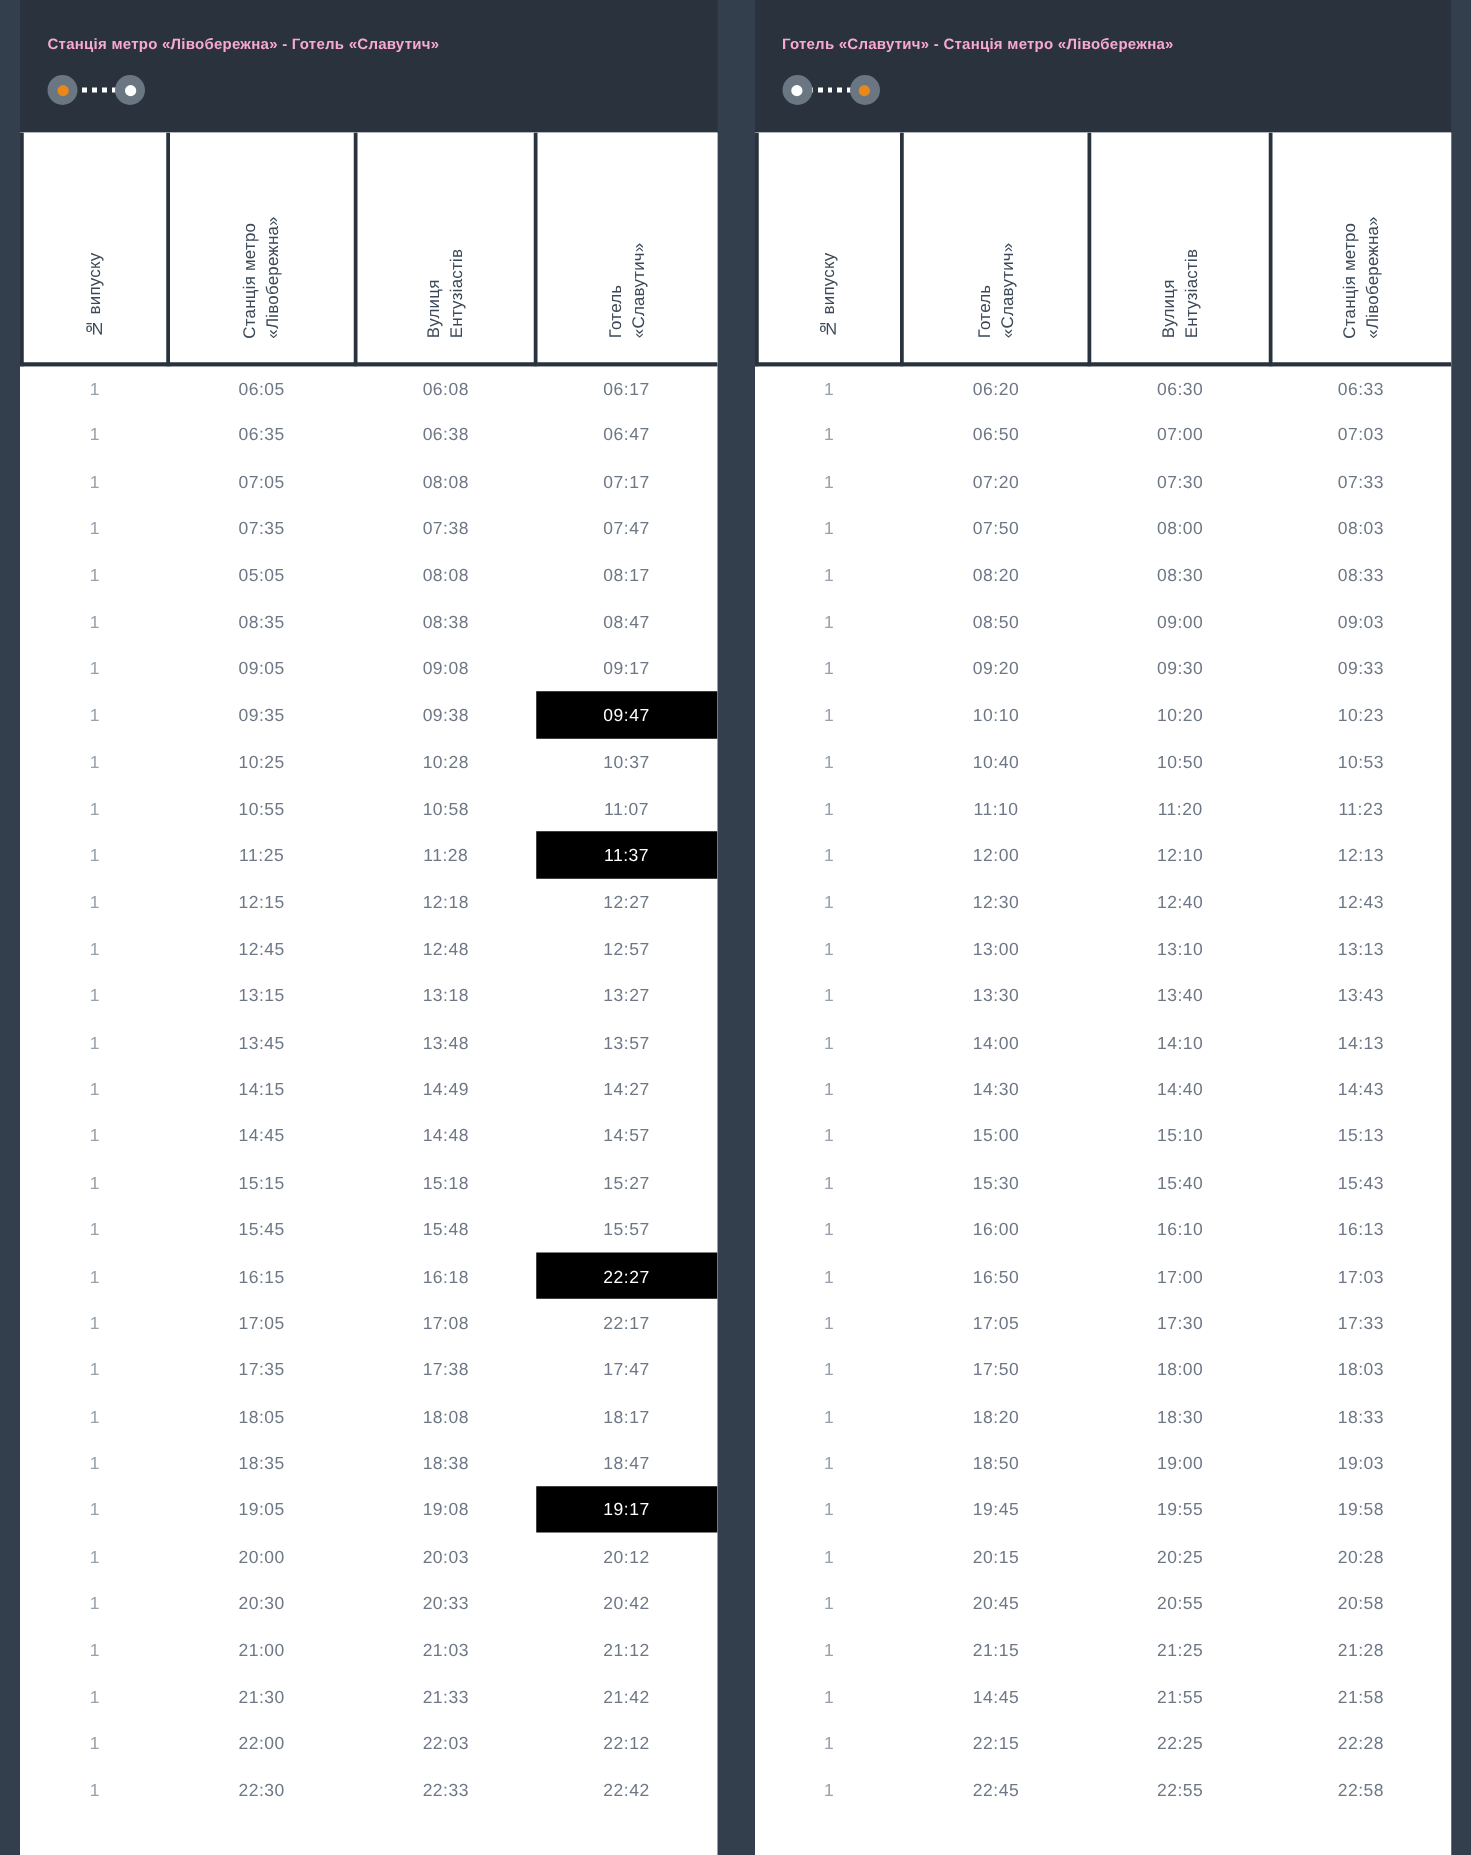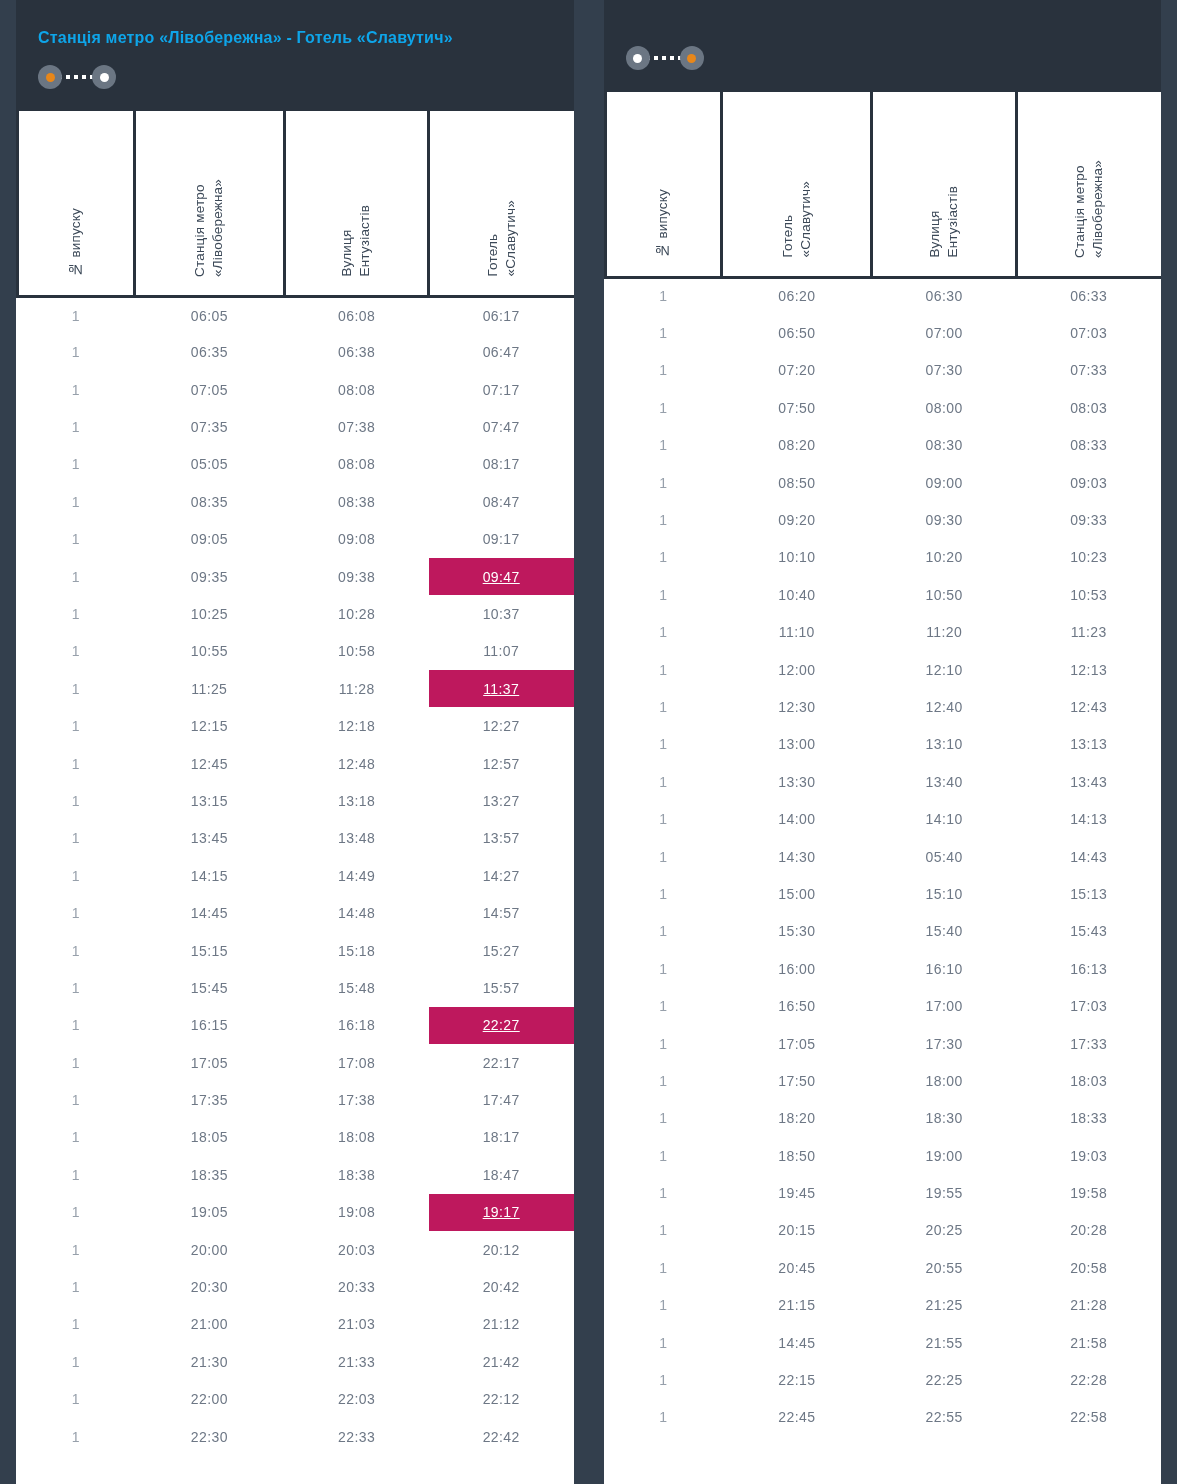--- a/index.html
+++ b/index.html
@@ -25,22 +25,22 @@
     flex: 1 1 0;
     display: flex;
     flex-direction: column;
     min-width: 0;
   }
   .panel-header {
     background: #29323d;
     padding: 28px 22px 22px 22px;
   }
   .panel-title {
-    color: #0ea5e9;
-    font-size: 16px;
+    color: #f9a8d4;
+    font-size: 12px;
     font-weight: bold;
     letter-spacing: 0.2px;
     line-height: 1.2;
     white-space: nowrap;
   }
   .route-indicator {
     margin-top: 18px;
     display: flex;
     align-items: center;
     width: 78px;
@@ -114,23 +114,22 @@
     text-align: center;
     color: #6d7785;
     font-size: 14px;
     height: 37.4px;
     padding: 0;
     border: none;
     letter-spacing: 0.4px;
   }
   table.schedule tbody td.col-run { color: #97a0ab; }
   table.schedule tbody td.hl {
-    background: #be185d;
+    background: #000000;
     color: #ffffff;
-    text-decoration: underline;
   }
   col.c1 { width: 21%; }
   col.c2 { width: 27%; }
   col.c3 { width: 26%; }
   col.c4 { width: 26%; }
 </style>
 </head>
 <body>
 
 <div class="page">
@@ -354,20 +353,21 @@
               <td>22:33</td>
               <td>22:42</td>
             </tr>
           </tbody>
       </table>
     </div>
   </section>
 
   <section class="panel">
     <div class="panel-header">
+      <div class="panel-title">Готель «Славутич» - Станція метро «Лівобережна»</div>
       <div class="route-indicator">
         <span class="route-node">
           <span class="dot dot-white"></span>
         </span>
         <span class="route-line"></span>
         <span class="route-node">
           <span class="dot dot-orange"></span>
         </span>
       </div>
     </div>
@@ -477,21 +477,21 @@
             </tr>
             <tr>
               <td class="col-run">1</td>
               <td>14:00</td>
               <td>14:10</td>
               <td>14:13</td>
             </tr>
             <tr>
               <td class="col-run">1</td>
               <td>14:30</td>
-              <td>05:40</td>
+              <td>14:40</td>
               <td>14:43</td>
             </tr>
             <tr>
               <td class="col-run">1</td>
               <td>15:00</td>
               <td>15:10</td>
               <td>15:13</td>
             </tr>
             <tr>
               <td class="col-run">1</td>

